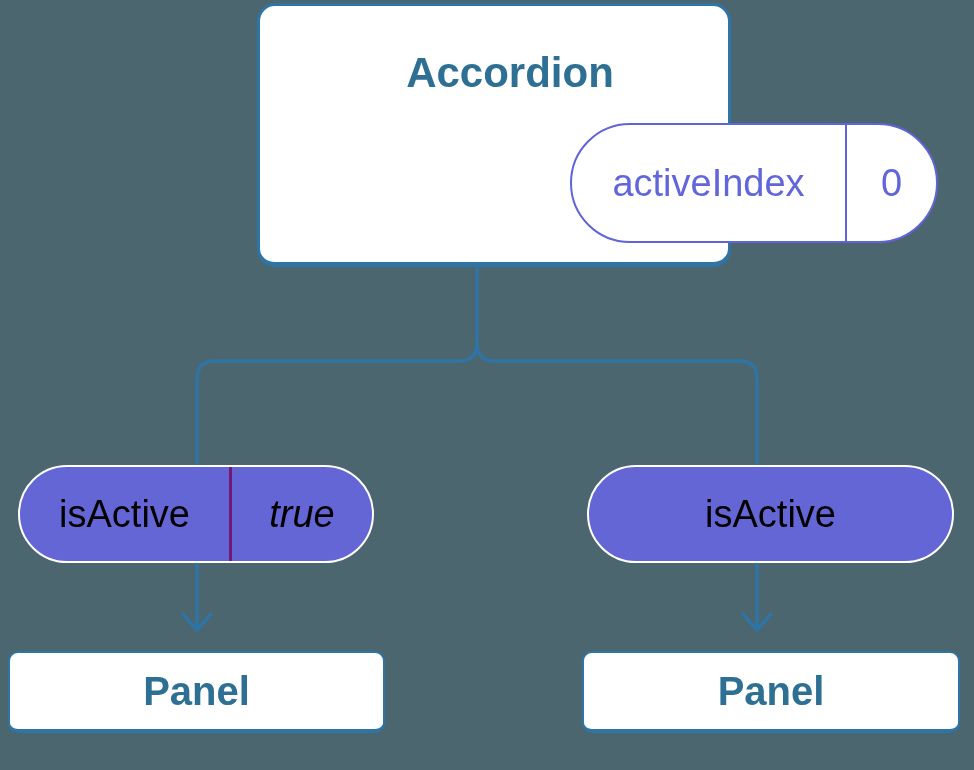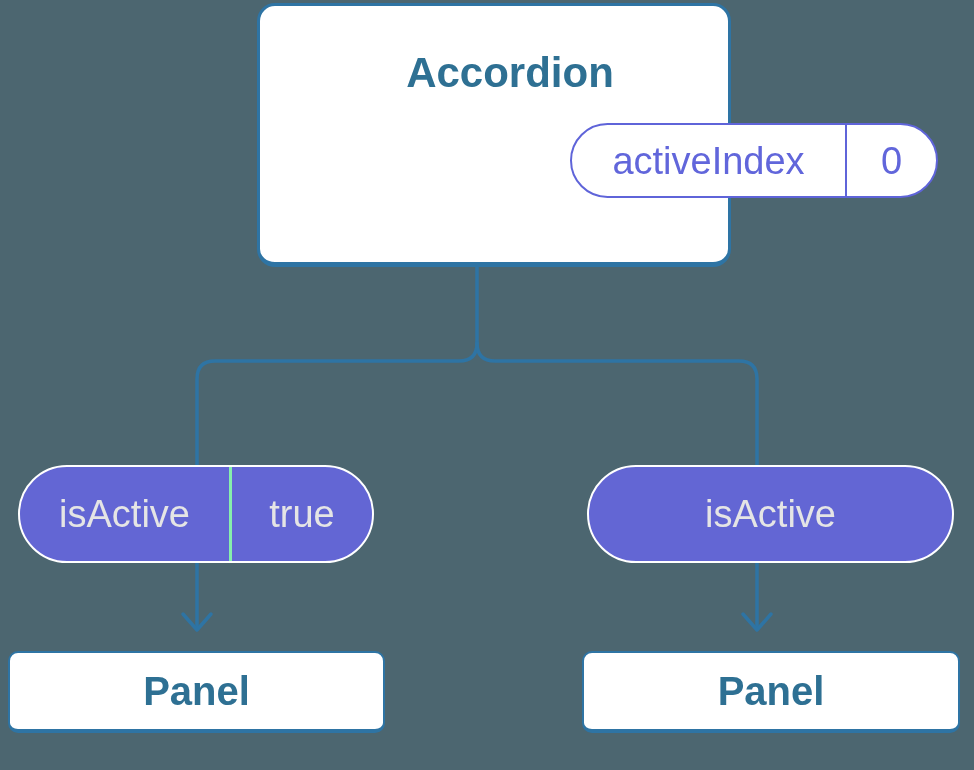--- a/index.html
+++ b/index.html
@@ -60,40 +60,41 @@
   }
   .pill .pname, .pill .pvalue {
     display: flex;
     align-items: center;
     justify-content: center;
     line-height: 1;
   }
   .pill .pname { flex: 1 1 auto; }
   .pill-outline {
     left: 310px; top: 117px;
-    width: 368px; height: 75px;
+    width: 368px; height: 120px;
     background: #ffffff;
     border: 2.5px solid #5F64D9;
     color: #6166DB;
     font-size: 38px;
   }
   .pill-outline .pvalue {
     width: 89px;
     border-left: 2.5px solid #5F64D9;
   }
   .pill-solid {
     top: 465px;
     height: 98px;
     background: #6366D4;
     border: 2.5px solid #ffffff;
-    color: #e5e5e5;
+    color: #000000;
     font-size: 38px;
   }
   .pill-solid .pvalue {
-    border-left: 3px solid #86efac;
+    border-left: 3px solid #701a75;
+    font-style: italic;
   }
   .pill-left  { left: 18px;  width: 356px; }
   .pill-left .pvalue  { width: 140px; }
   .pill-right { left: 587px; width: 367px; }
   .pill-right .pvalue { width: 152px; }
   
   .panel {
     position: absolute;
     top: 651px;
     height: 82px;

